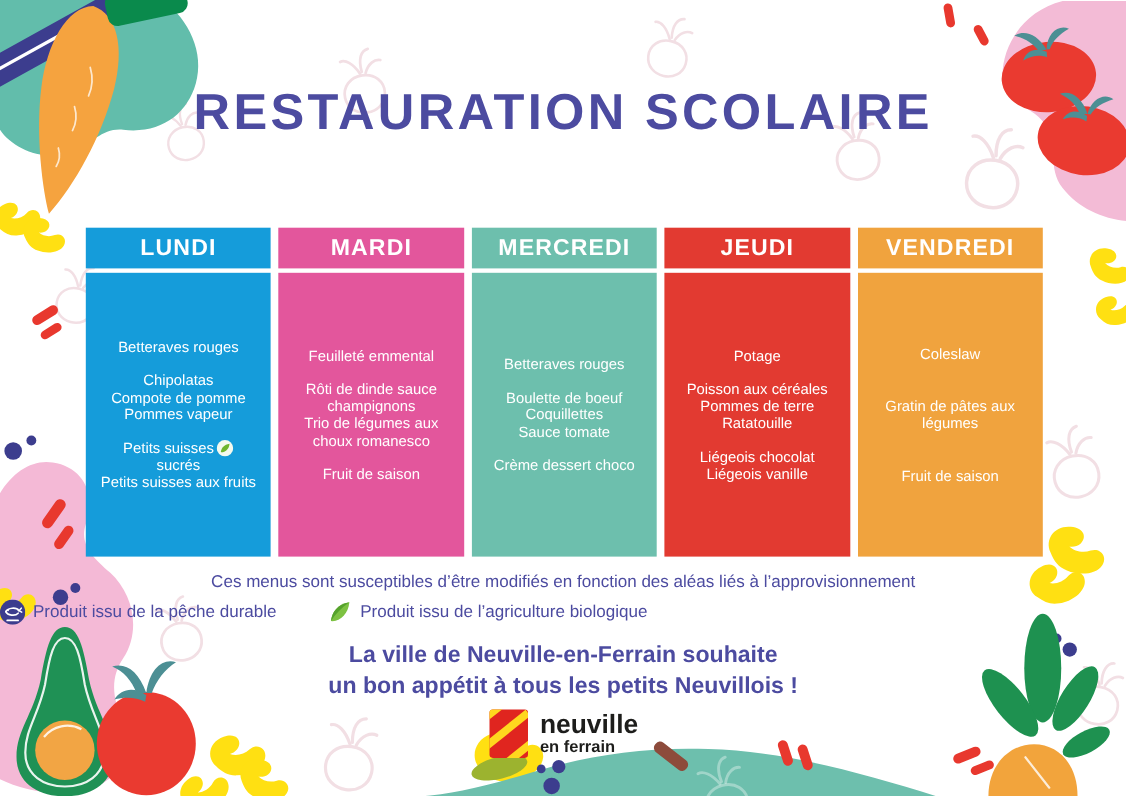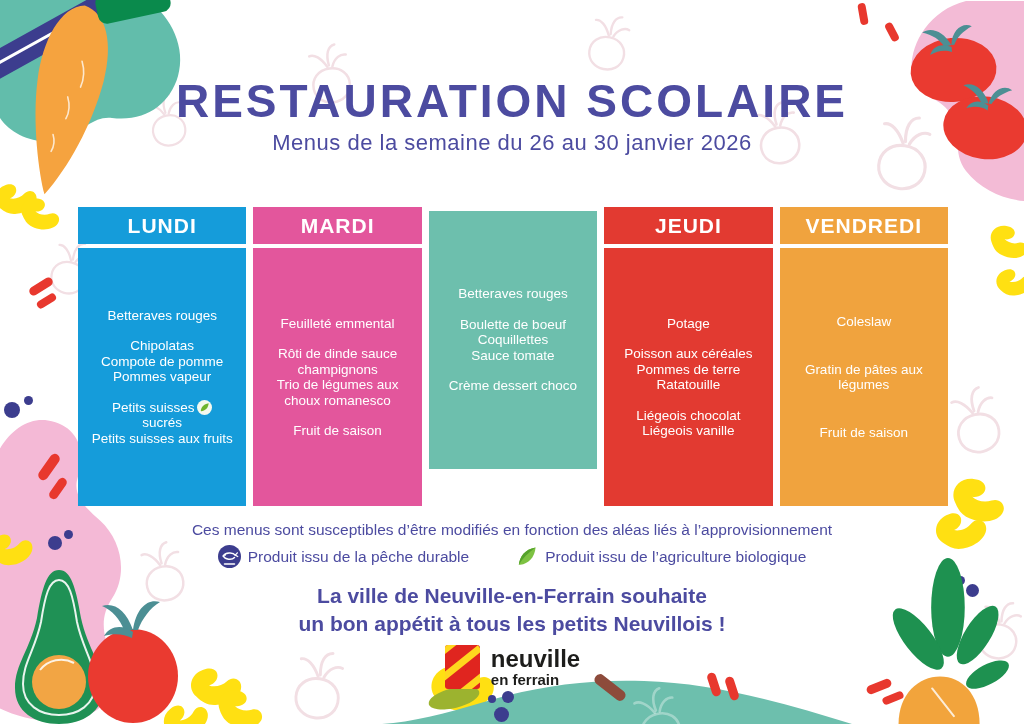--- a/index.html
+++ b/index.html
@@ -17,21 +17,21 @@
   .day-body{height:258px;margin-top:4px;display:flex;flex-direction:column;
     justify-content:center;align-items:center;gap:15px;padding:0 3px;
     color:#fff;font-size:13.5px;text-align:center;}
   .menu-group{display:flex;flex-direction:column;}
   .menu-line{line-height:15.5px;position:relative;}
   .bio-badge{display:inline-block;width:15px;height:15px;margin-left:3px;vertical-align:-3px;}
   .bio-badge svg{display:block;width:100%;height:100%;}
   .footer-note{position:absolute;top:521px;left:0;width:100%;text-align:center;
     font-size:15.5px;color:#4C4BA0;z-index:5;}
   .legend-row{position:absolute;top:545px;left:0;width:100%;display:flex;
-    justify-content:center;align-items:center;gap:46px;z-index:5;}
+    align-items:center;gap:46px;z-index:5;}
   .legend-item{display:flex;align-items:center;gap:7px;}
   .legend-icon{display:inline-block;width:23px;height:23px;}
   .legend-icon svg{display:block;width:100%;height:100%;}
   .legend-label{font-size:15.5px;color:#4C4BA0;}
   .closing-message{position:absolute;top:582px;left:0;width:100%;text-align:center;
     font-size:21px;font-weight:bold;line-height:28px;color:#4C4BA0;z-index:5;}
   .city-logo{position:absolute;top:644px;left:0;width:100%;display:flex;
     justify-content:center;align-items:center;gap:10px;z-index:6;}
   .logo-shield{width:37px;height:46px;}
   .logo-text{text-align:left;color:#1d1d1b;line-height:1.02;}
@@ -261,21 +261,20 @@
     </svg>
 <div class="decor2" style="left:428px;top:688px;width:52px;height:20px;background:#9CB32F;border-radius:50%;transform:rotate(-14deg);z-index:3"></div>
 <div class="dash" style="left:592px;top:682px;width:36px;height:11px;background:#8D4B3B;transform:rotate(38deg);z-index:3"></div>
 <div class="dash" style="left:702px;top:680px;width:24px;height:9px;transform:rotate(72deg);z-index:3"></div>
 <div class="dash" style="left:720px;top:684px;width:24px;height:9px;transform:rotate(72deg);z-index:3"></div>
 <div class="dot" style="left:488px;top:695px;width:8px;height:8px;z-index:3"></div>
 <div class="dot" style="left:502px;top:691px;width:12px;height:12px;z-index:3"></div>
 <div class="dot" style="left:494px;top:707px;width:15px;height:15px;z-index:3"></div>
 
 <div class="page-title">RESTAURATION SCOLAIRE</div>
-<div class="page-subtitle">Menus de la semaine du 26 au 30 janvier 2026</div>
 
 <div class="menu-grid">
   <div class="day-col">
     <div class="day-header" style="background: rgb(21, 156, 218);">LUNDI</div>
     <div class="day-body" style="background: rgb(21, 156, 218);">
           <div class="menu-group">
             <div class="menu-line">Betteraves rouges</div>
           </div>
           <div class="menu-group">
             <div class="menu-line">Chipolatas</div>
@@ -305,20 +304,21 @@
             <div class="menu-line">Trio de légumes aux</div>
             <div class="menu-line">choux romanesco</div>
           </div>
           <div class="menu-group">
             <div class="menu-line">Fruit de saison</div>
           </div>
         </div>
   </div>
 
   <div class="day-col">
+    <div class="day-header" style="background: rgb(109, 191, 173);">MERCREDI</div>
     <div class="day-body" style="background: rgb(109, 191, 173);">
           <div class="menu-group">
             <div class="menu-line">Betteraves rouges</div>
           </div>
           <div class="menu-group">
             <div class="menu-line">Boulette de boeuf</div>
             <div class="menu-line">Coquillettes</div>
             <div class="menu-line">Sauce tomate</div>
           </div>
           <div class="menu-group">

